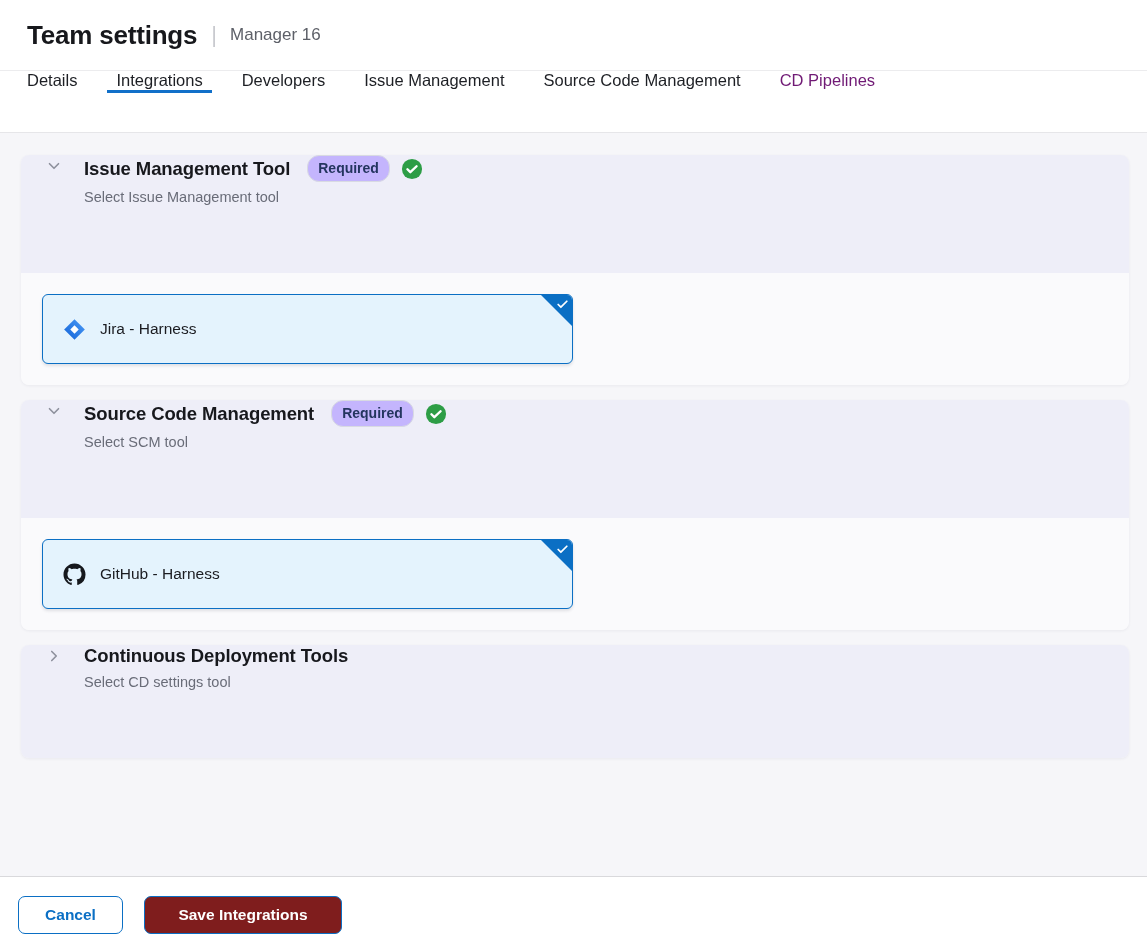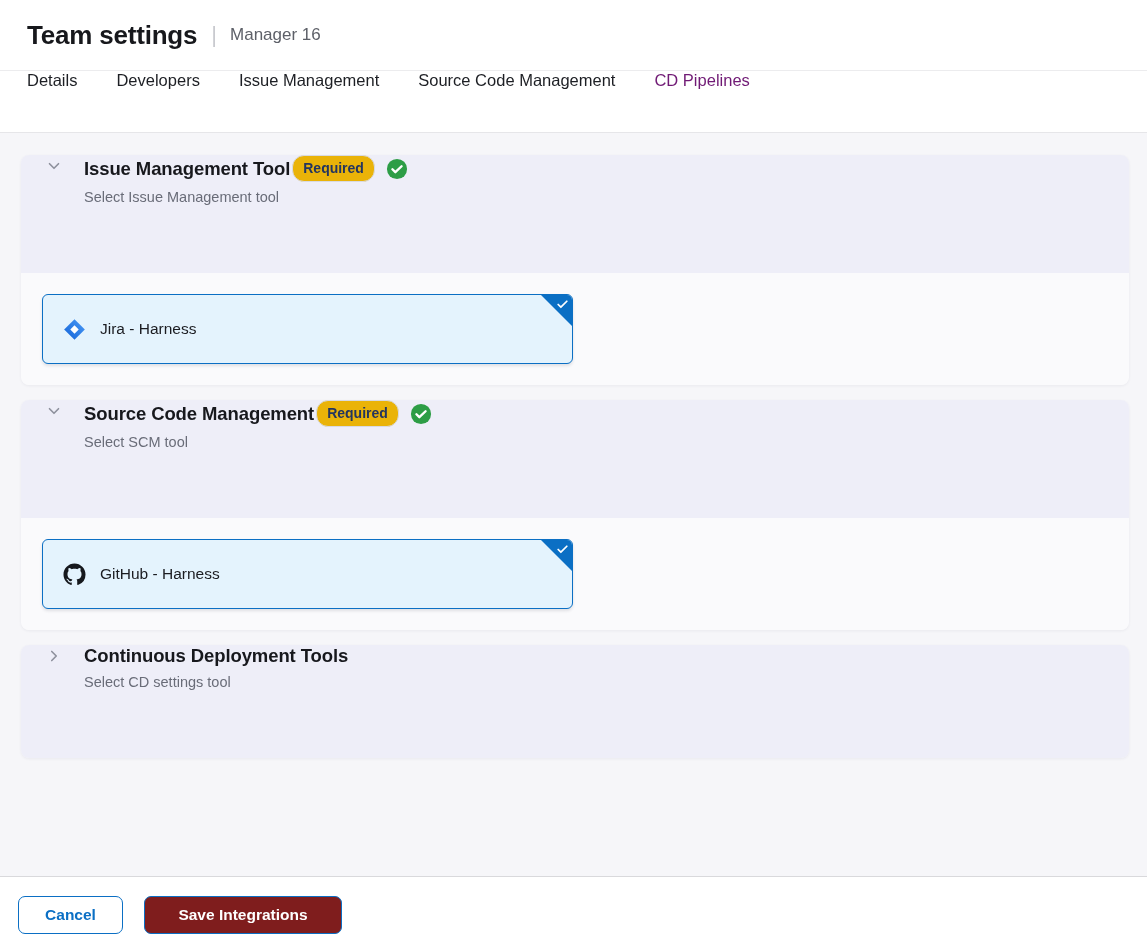--- a/index.html
+++ b/index.html
@@ -97,24 +97,24 @@
   .chevron-btn svg { stroke: #8e919d; }
   .head-text { margin-left: 11px; }
   .title-row { display: flex; align-items: center; }
   .section-title {
     font-size: 18.5px;
     font-weight: 700;
     color: #17181d;
     letter-spacing: -0.1px;
   }
   .badge {
-    margin-left: 2px;
+    margin-left: 17px;
     display: inline-flex;
     align-items: center;
-    background: #eab308;
+    background: #c4b5fd;
     border: 1px solid #d8dae2;
     border-radius: 12px;
     padding: 4px 10px 5px 10px;
     font-size: 14px;
     font-weight: 700;
     color: #24355f;
   }
   .status-check {
     margin-left: 11px;
     width: 22px; height: 22px;
@@ -203,20 +203,21 @@
 <body>
 
 <div class="page-header">
   <div class="page-title">Team settings</div>
   <div class="title-sep">|</div>
   <div class="page-subtitle">Manager 16</div>
 </div>
 
 <div class="tab-bar">
   <div class="tab">Details</div>
+  <div class="tab active">Integrations</div>
   <div class="tab">Developers</div>
   <div class="tab">Issue Management</div>
   <div class="tab">Source Code Management</div>
   <div class="tab disabled">CD Pipelines</div>
 </div>
 
 <div class="main">
 
   <div class="panel">
     <div class="panel-header">

